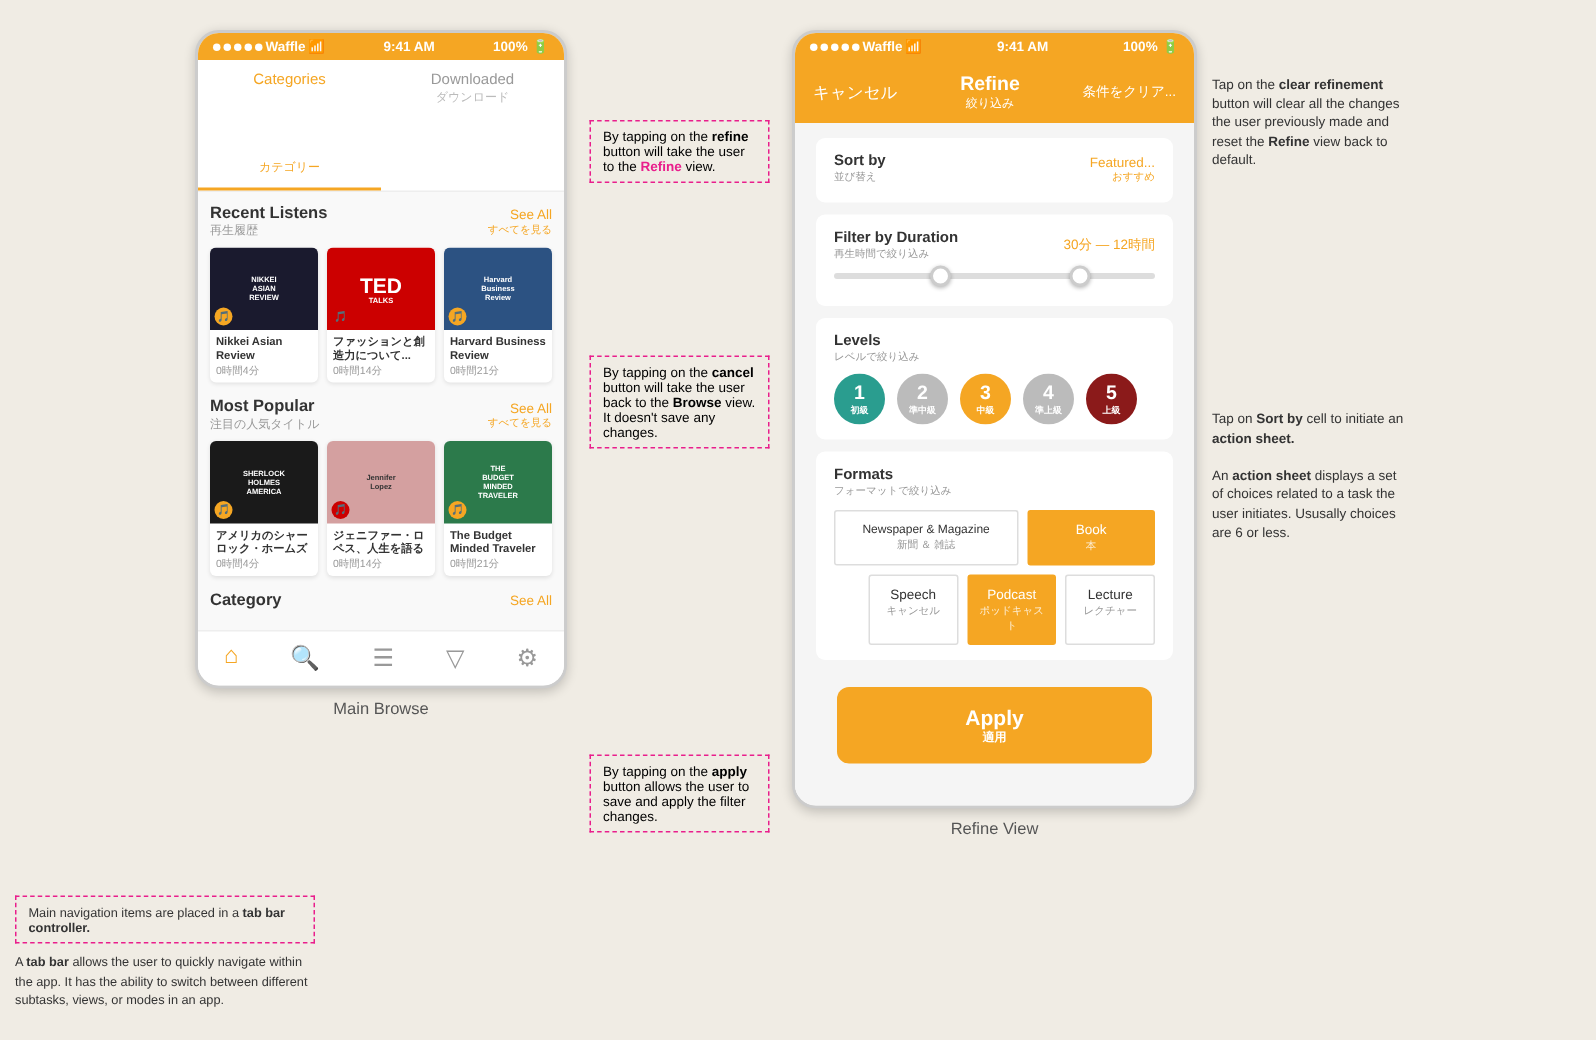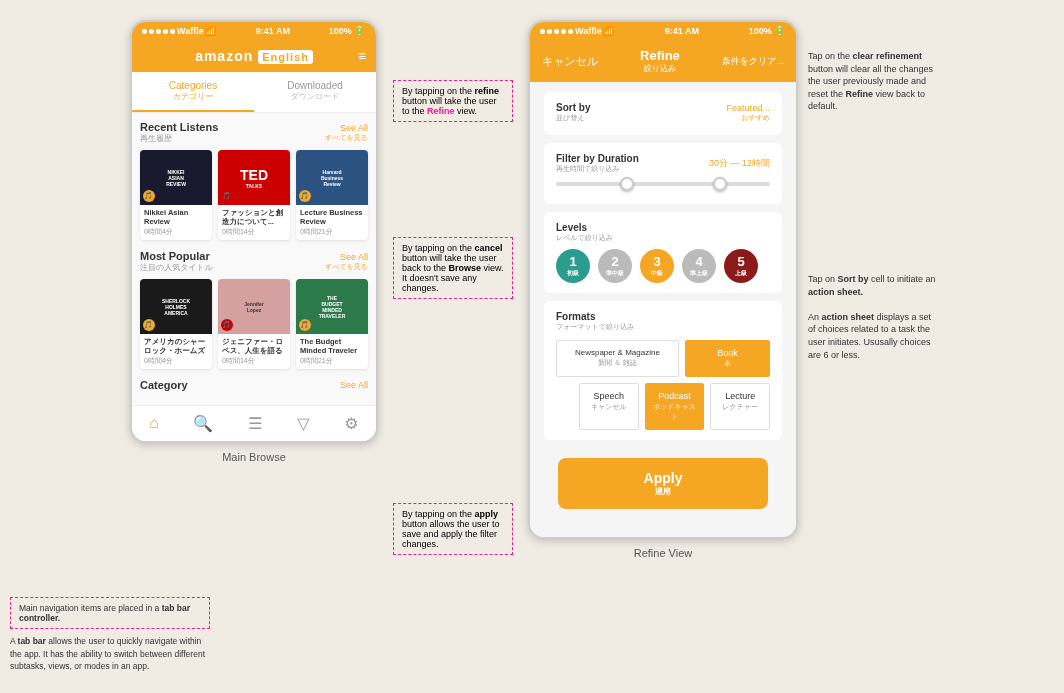--- a/index.html
+++ b/index.html
@@ -93,21 +93,21 @@
       text-align: center;
       padding: 8px 4px;
       font-size: 10px;
       color: #999;
     }
     .phone-tab.active {
       color: #f5a623;
       border-bottom: 2px solid #f5a623;
     }
     .tab-jp { font-size: 8px; color: #bbb; display: block; }
-    .tab-jp.active-jp { color: #f5a623; }
+    .tab-jp.active-jp { color: #f5a623; margin-top: 47px; }
 
     
     .phone-content {
       padding: 8px;
       background: #f9f9f9;
     }
 
     .section-header {
       display: flex;
       justify-content: space-between;
@@ -354,26 +354,20 @@
           <span>Waffle</span>
           <span>📶</span>
         </div>
         <span>9:41 AM</span>
         <div style="display:flex;align-items:center;gap:3px;">
           <span>100%</span>
           <span>🔋</span>
         </div>
       </div>
 
-      <div class="phone-header">
-        <div class="amazon-logo">
-          amazon <span class="english">English</span>
-        </div>
-        <div class="header-settings">≡</div>
-      </div>
 
       <div class="phone-tabs">
         <div class="phone-tab active">
           <span>Categories</span>
           <span class="tab-jp active-jp">カテゴリー</span>
         </div>
         <div class="phone-tab">
           <span>Downloaded</span>
           <span class="tab-jp">ダウンロード</span>
         </div>
@@ -415,21 +409,21 @@
             <div class="card-time">0時間14分</div>
           </div>
 
           <div class="card">
             <div class="card-image harvard">
               <div style="text-align:center;padding:3px;">
                 <div style="font-size:5px;color:white;font-weight:bold;">Harvard<br>Business<br>Review</div>
               </div>
               <div class="card-icon-badge">🎵</div>
             </div>
-            <div class="card-title">Lecture Business Review</div>
+            <div class="card-title">Harvard Business Review</div>
             <div class="card-time">0時間21分</div>
           </div>
         </div>
 
         <div class="section-header">
           <div>
             <div class="section-title">Most Popular</div>
             <div class="section-subtitle">注目の人気タイトル</div>
           </div>
           <div class="see-all">

